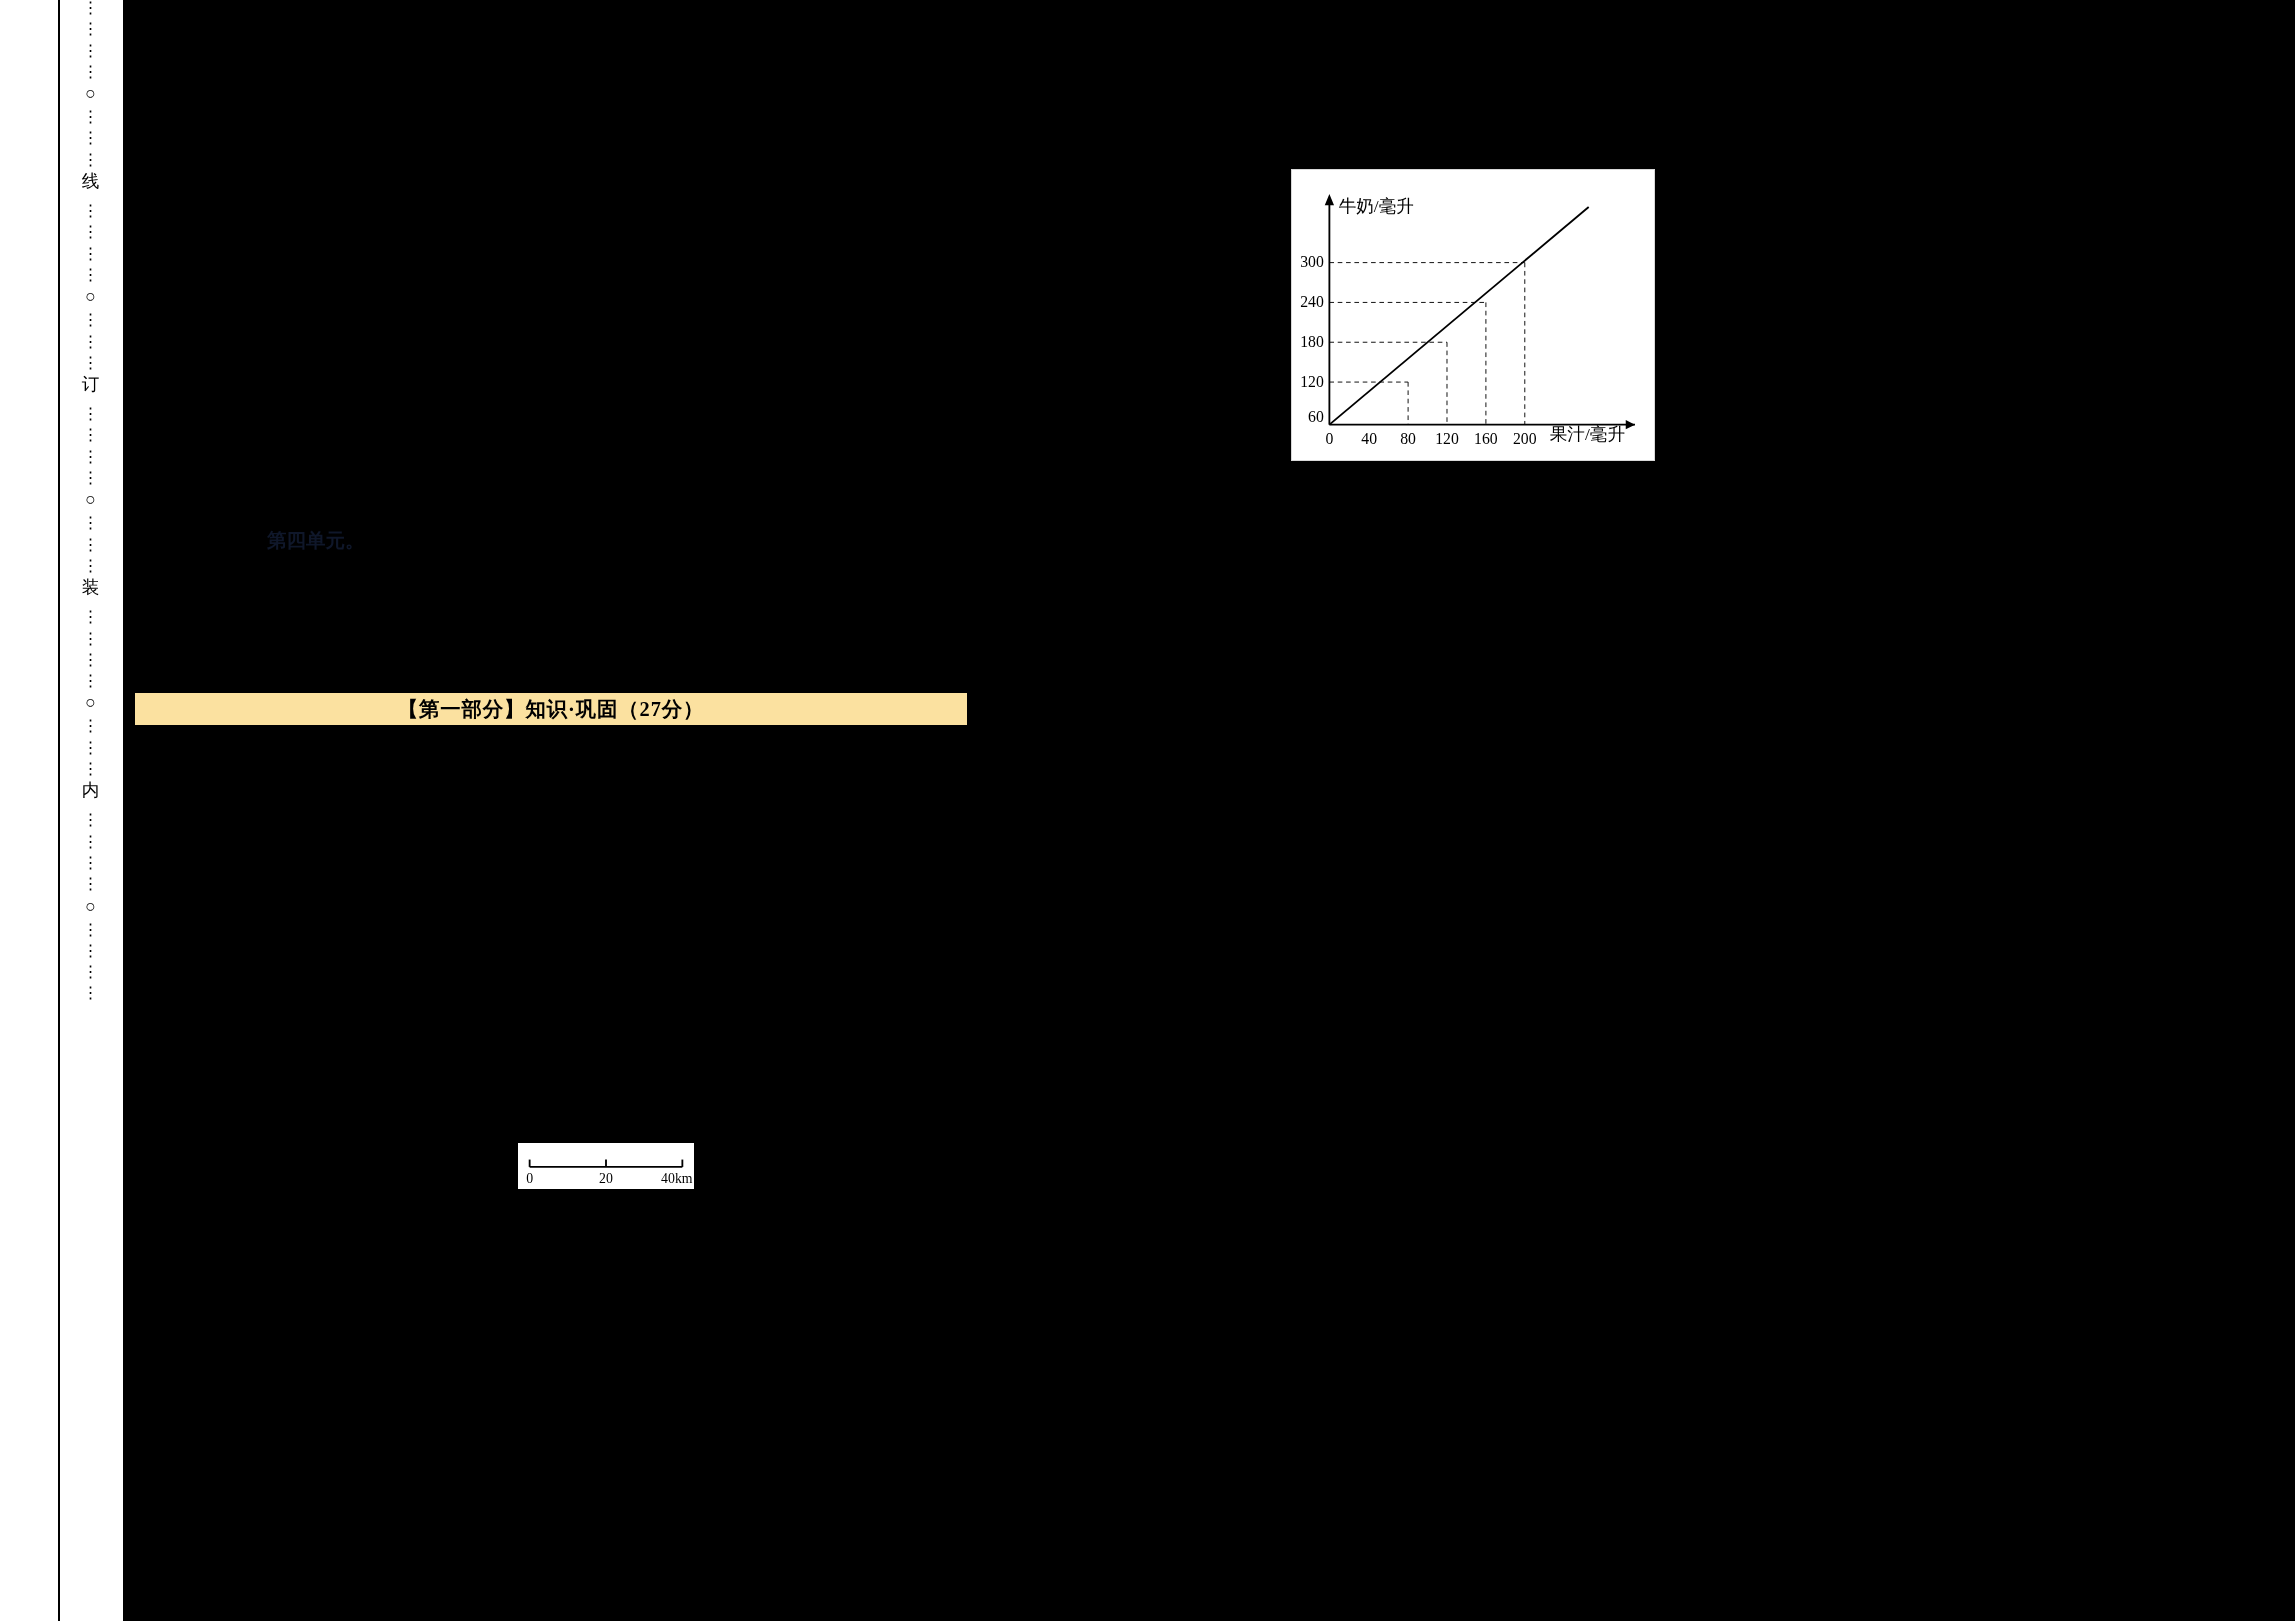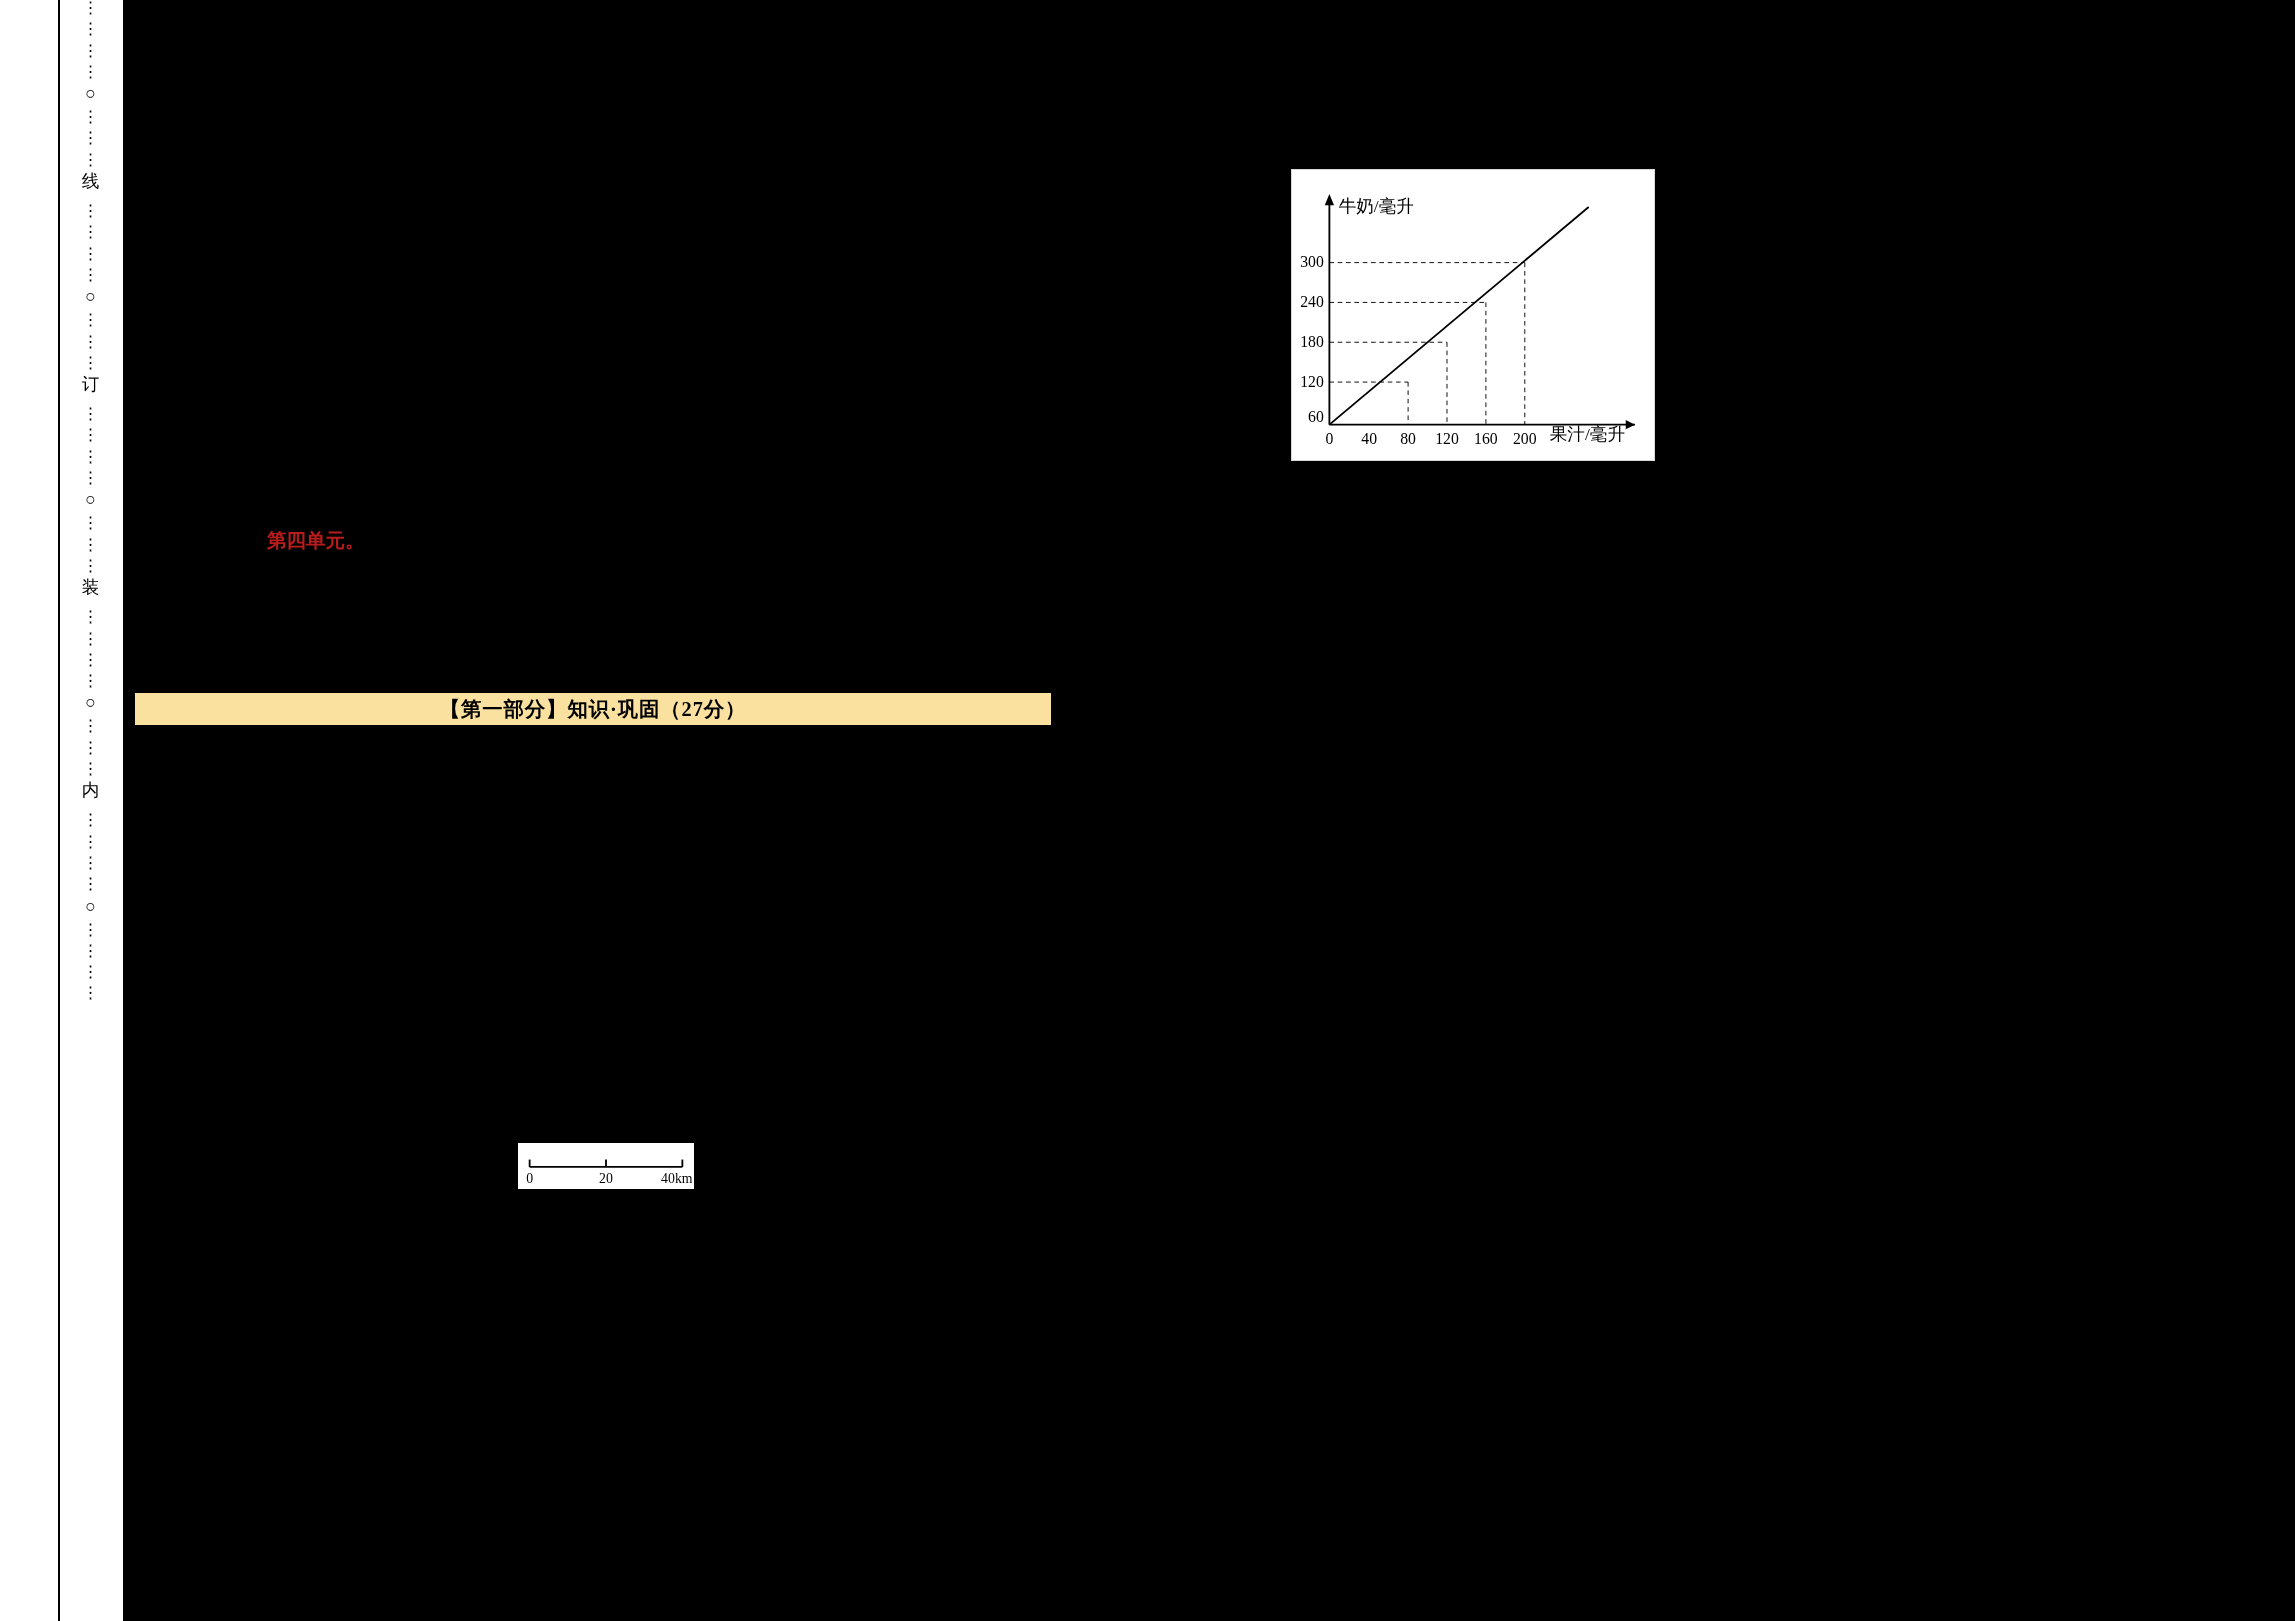--- a/index.html
+++ b/index.html
@@ -76,30 +76,30 @@
   }
 
   
   .unit-note {
     position: absolute;
     left: 267px;
     top: 527px;
     font-family: "Liberation Serif", serif;
     font-size: 19.5px;
     font-weight: bold;
-    color: #b91c1c;
+    color: #0f172a;
     white-space: nowrap;
   }
 
   
   .section-banner {
     position: absolute;
     left: 135px;
     top: 693px;
-    width: 916px;
+    width: 832px;
     height: 32px;
     background: #fbe1a0;
     display: flex;
     align-items: center;
     justify-content: center;
   }
   .section-banner .title {
     font-family: "Liberation Serif", serif;
     font-size: 20.4px;
     font-weight: bold;

